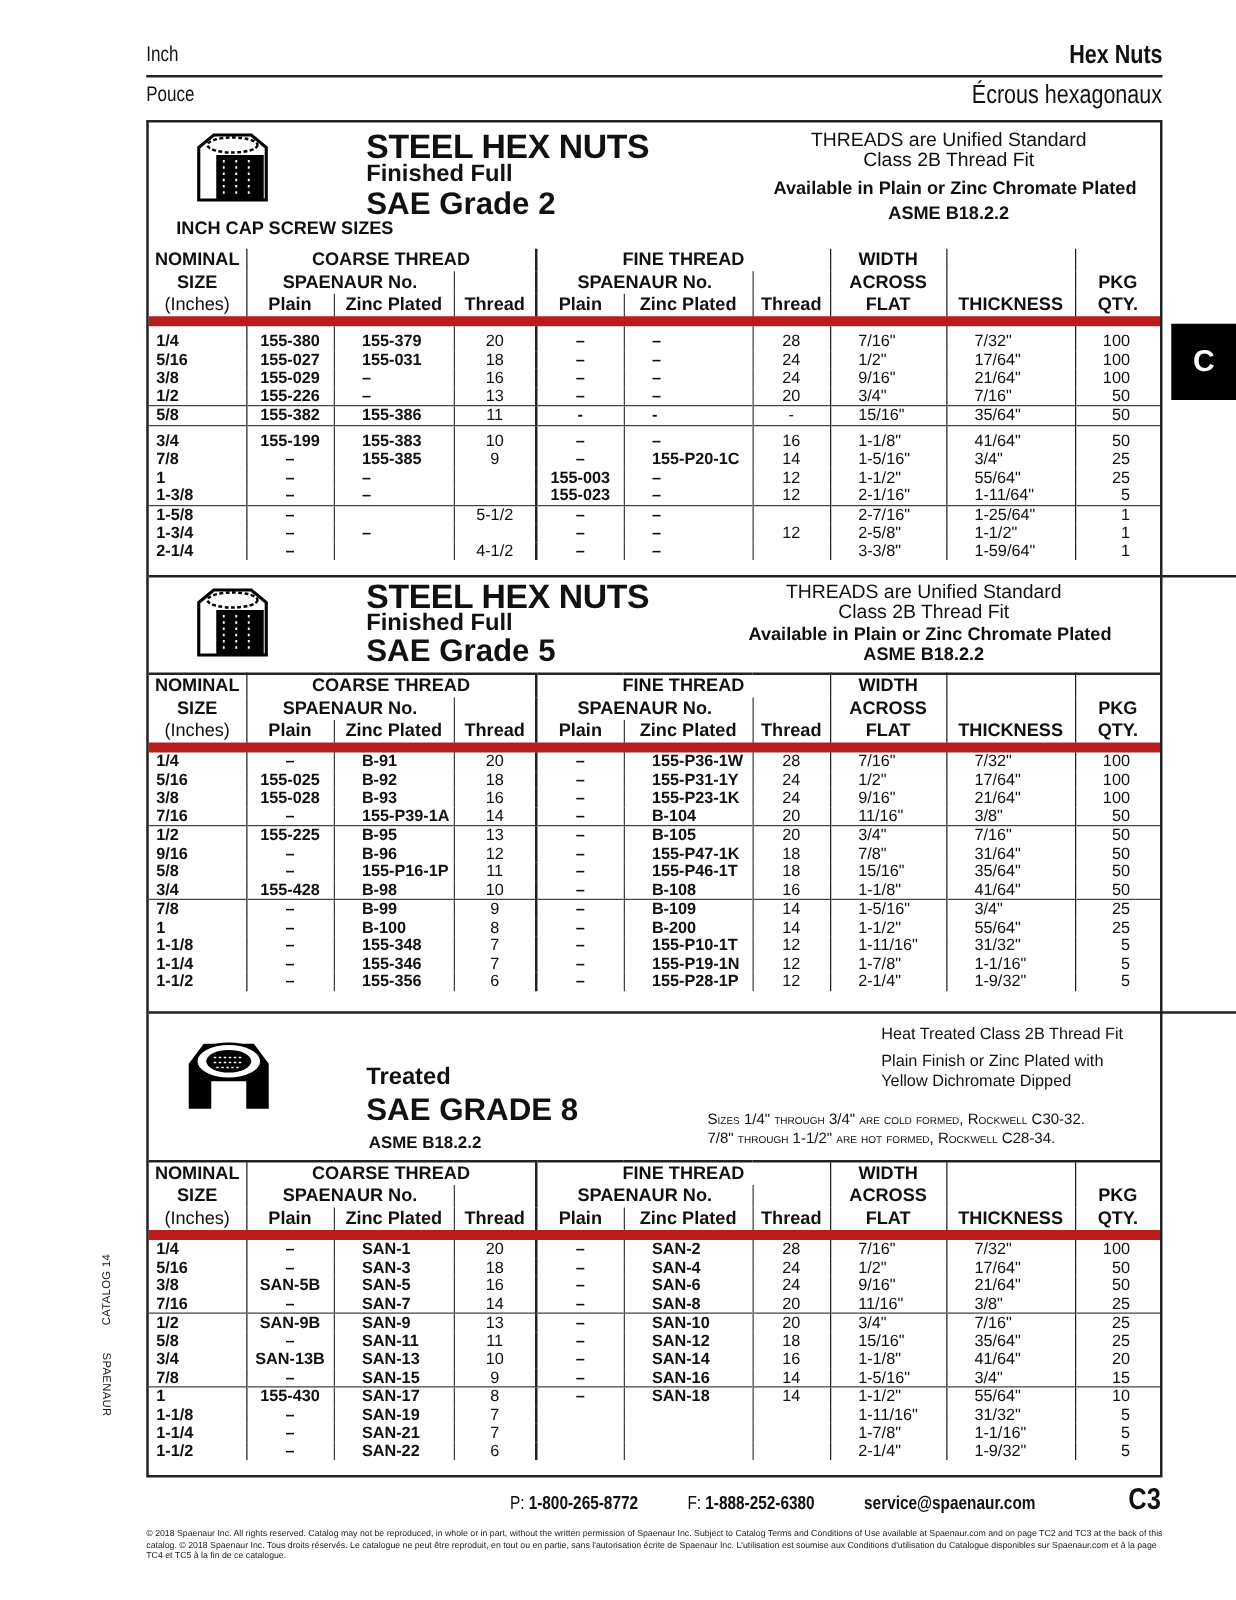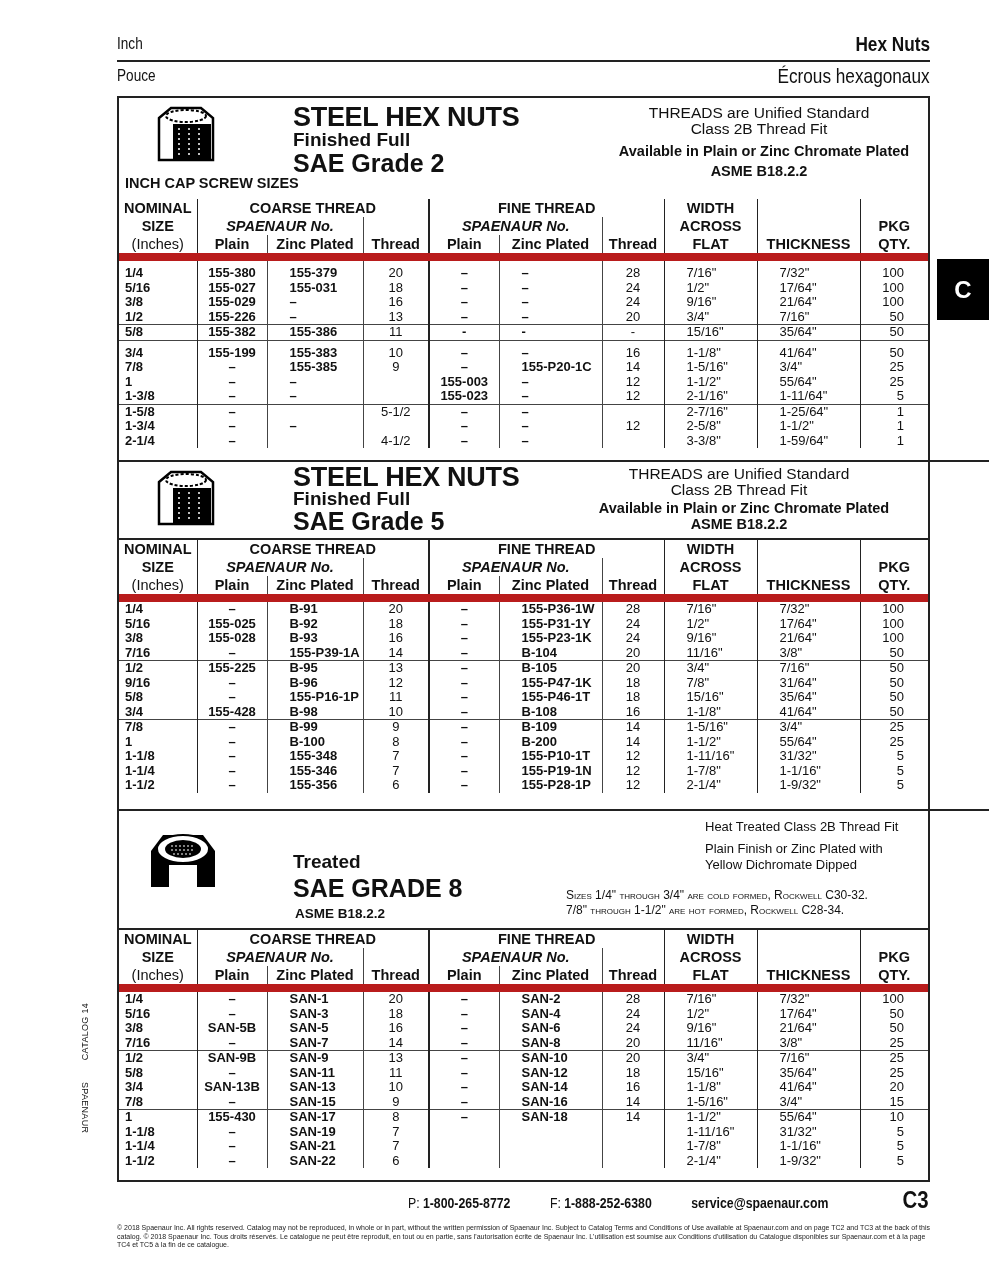--- a/index.html
+++ b/index.html
@@ -33,21 +33,21 @@
   .b-note.bold { font-weight: bold; font-size: 14.5px; }
 
   table.spec { position: absolute; left: 119px; width: 809px; border-collapse: collapse; font-size: 13px; }
   table.spec td, table.spec th { padding: 0; line-height: 14.5px; }
   table.spec thead th { font-weight: bold; font-size: 14.5px; line-height: 18px; vertical-align: bottom; }
   table.spec thead tr.r1 th { border-top: none; }
   .vl { border-left: 1px solid #222; }
   .vl2 { border-left: 2px solid #222; }
   .hb { border-bottom: 8px solid #b91c1c; }
   .hl { border-top: 1px solid #444; }
-  .ital { font-style: italic; }
+  .ital { }
   .norm { font-weight: normal !important; }
   td.b { font-weight: bold; }
   td.c { text-align: center; }
   td.l { text-align: left; padding-left: 22px !important; }
   td.sz { padding-left: 6px !important; font-weight: bold; }
   td.r { text-align: right; padding-right: 24px !important; }
   td.num { text-align: center; }
   .sub-sep { border-left: 1px solid #444; }
 
   .footer-contact { position: absolute; top: 1194px; left: 408px; font-size: 15px; font-weight: bold;
@@ -76,21 +76,21 @@
 <div class="banner" style="top:98px;height:100px;">
   <svg class="nut" style="left:34px;top:6px;" width="66" height="62" viewBox="0 0 66 62">
     <path d="M6 14 L18 4 L48 4 L60 14 L60 56 L6 56 Z" fill="#fff" stroke="#000" stroke-width="2.5"></path>
     <ellipse cx="33" cy="12" rx="20" ry="6" fill="none" stroke="#000" stroke-width="2" stroke-dasharray="3 2"></ellipse>
     <rect x="20" y="20" width="38" height="36" fill="#000"></rect>
     <path d="M26 24 v28 M36 24 v28 M46 24 v28" stroke="#fff" stroke-width="1.5" stroke-dasharray="2 3"></path>
   </svg>
   <div class="b-title" style="top:4px;">STEEL HEX NUTS</div>
   <div class="b-sub" style="top:31px;">Finished Full</div>
   <div class="b-grade" style="top:51px;">SAE Grade 2</div>
-  <div style="position:absolute;left:6px;top:77px;font-weight:bold;font-size:14.5px;">INCH CAP SCREW SIZES</div>
+  <div style="position:absolute;left:22px;top:77px;font-weight:bold;font-size:14.5px;">INCH CAP SCREW SIZES</div>
   <div class="b-note" style="left:500px;width:280px;top:6px;">THREADS are Unified Standard</div>
   <div class="b-note" style="left:500px;width:280px;top:22px;">Class 2B Thread Fit</div>
   <div class="b-note bold" style="left:485px;width:320px;top:45px;">Available in Plain or Zinc Chromate Plated</div>
   <div class="b-note bold" style="left:500px;width:280px;top:65px;">ASME B18.2.2</div>
 </div>
 
 <table class="spec" style="top:199px;">
   <colgroup>
     <col style="width:78px">
       <col style="width:70px">

